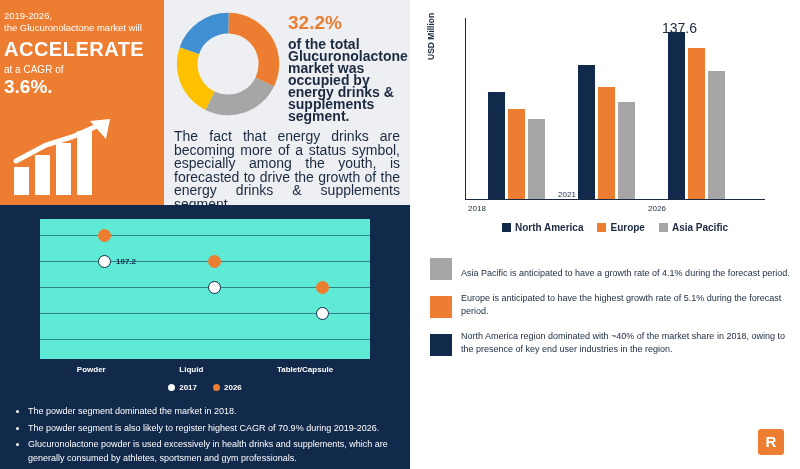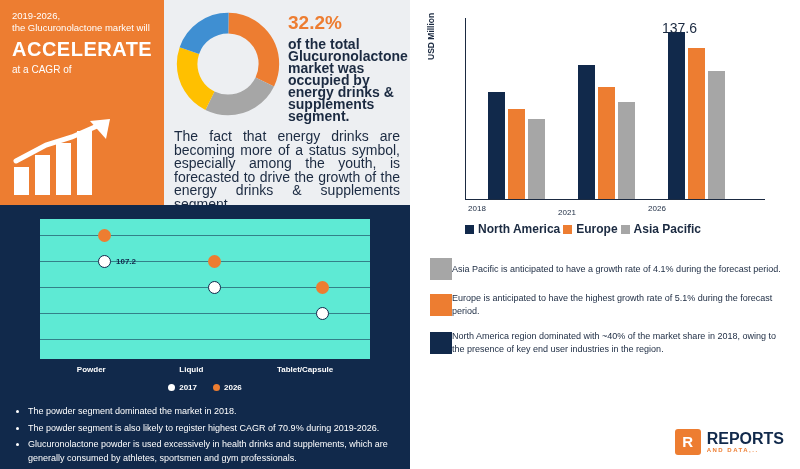--- a/index.html
+++ b/index.html
@@ -8,21 +8,21 @@
     font-family:"Liberation Sans", sans-serif;
     background:#ffffff;
     overflow:hidden;
   }
   .page{position:relative;width:800px;height:469px;}
 
   
   .orange-panel{
     position:absolute;left:0;top:0;width:164px;height:205px;
     background:#ED7D31;color:#ffffff;
-    padding:10px 12px;box-sizing:border-box;
+    padding:10px 4px;box-sizing:border-box;
   }
   .op-line1{font-size:9.5px;line-height:12px;}
   .op-accel{font-size:20px;font-weight:bold;letter-spacing:.5px;margin-top:4px;}
   .op-cagr{font-size:10px;margin-top:3px;}
   .op-pct{font-size:19px;font-weight:bold;margin-top:1px;}
   .arrow-wrap{position:absolute;left:12px;bottom:6px;width:140px;height:80px;}
 
   
   .mid-panel{
     position:absolute;left:164px;top:0;width:246px;height:205px;
@@ -64,22 +64,22 @@
   .bar.ap{background:#A6A6A6;}
   .bar-val{
     position:absolute;font-size:14px;font-weight:normal;color:#1b2a41;
     white-space:nowrap;
   }
   .xtick{
     position:absolute;font-size:8px;color:#1b2a41;text-align:center;width:60px;
   }
   .legend{
     position:absolute;left:55px;top:222px;width:300px;
-    display:flex;gap:3px;
-    font-size:12px;font-weight:bold;color:#1b2a41;align-items:center;
+    display:flex;justify-content:center;gap:14px;
+    font-size:10px;font-weight:bold;color:#1b2a41;align-items:center;
   }
   .legend .item{display:flex;align-items:center;gap:4px;}
   .swatch{width:9px;height:9px;display:inline-block;}
 
   
   .dark-panel{
     position:absolute;left:0;top:205px;width:410px;height:264px;
     background:#11294B;box-sizing:border-box;
   }
   .dot-card{
@@ -107,21 +107,21 @@
     position:absolute;left:14px;top:200px;width:388px;
     font-size:9px;color:#ffffff;line-height:13.5px;
   }
   .bullets li{margin-bottom:3px;}
   .bullets ul{margin:0;padding-left:14px;}
 
   
   .notes{
     position:absolute;left:430px;top:258px;width:360px;
   }
-  .note{display:flex;margin-bottom:12px;align-items:center;}
+  .note{display:flex;gap:9px;margin-bottom:12px;align-items:flex-end;}
   .note .chip{width:22px;height:22px;flex:0 0 22px;}
   .note .txt{font-size:9px;color:#1b2a41;line-height:13px;}
 
   
   .logo{
     position:absolute;right:16px;bottom:14px;
     display:flex;align-items:center;gap:6px;
   }
   .logo-mark{
     width:26px;height:26px;background:#ED7D31;border-radius:3px;
@@ -133,20 +133,21 @@
 </head>
 <body>
 
 <div class="page">
 
   <div class="orange-panel">
     <div class="op-line1">2019-2026,</div>
     <div class="op-line1">the Glucuronolactone market will</div>
     <div class="op-accel">ACCELERATE</div>
     <div class="op-cagr">at a CAGR of</div>
+    <div class="op-pct">3.6%.</div>
     <div class="arrow-wrap">
       <svg width="140" height="80" viewBox="0 0 140 80">
         <rect x="2" y="48" width="15" height="28" fill="#ffffff"></rect>
         <rect x="23" y="36" width="15" height="40" fill="#ffffff"></rect>
         <rect x="44" y="24" width="15" height="52" fill="#ffffff"></rect>
         <rect x="65" y="12" width="15" height="64" fill="#ffffff"></rect>
         <path d="M4 42 L34 26 L60 18 L92 4" stroke="#ffffff" stroke-width="5" fill="none" stroke-linecap="round"></path>
         <path d="M78 2 L98 0 L94 20 Z" fill="#ffffff"></path>
       </svg>
     </div>
@@ -186,21 +187,21 @@
       <div class="group" style="left:202px;">
         <div class="bar na" style="height:167px;"></div>
         <div class="bar eu" style="height:151px;"></div>
         <div class="bar ap" style="height:128px;"></div>
       </div>
 
       <div class="bar-val" style="left:196px;top:2px;">137.6</div>
     </div>
 
     <div class="xtick" style="left:37px;top:204px;">2018</div>
-    <div class="xtick" style="left:127px;top:208px;">2021</div>
+    <div class="xtick" style="left:127px;top:190px;">2021</div>
     <div class="xtick" style="left:217px;top:204px;">2026</div>
 
     <div class="legend">
       <span class="item">
         <span class="swatch" style="background:#11294B;"></span>
         <span>North America</span>
       </span>
       <span class="item">
         <span class="swatch" style="background:#ED7D31;"></span>
         <span>Europe</span>
@@ -267,19 +268,15 @@
       <div class="txt">Europe is anticipated to have the highest growth rate of 5.1% during the forecast period.</div>
     </div>
     <div class="note">
       <div class="chip" style="background:#11294B;"></div>
       <div class="txt">North America region dominated with ~40% of the market share in 2018, owing to the presence of key end user industries in the region.</div>
     </div>
   </div>
 
   <div class="logo">
     <div class="logo-mark">R</div>
-    <div>
-      <div class="logo-text">REPORTS</div>
-      <div class="logo-sub">AND DATA,..</div>
-    </div>
   </div>
 
 </div>
 
 </body></html>

